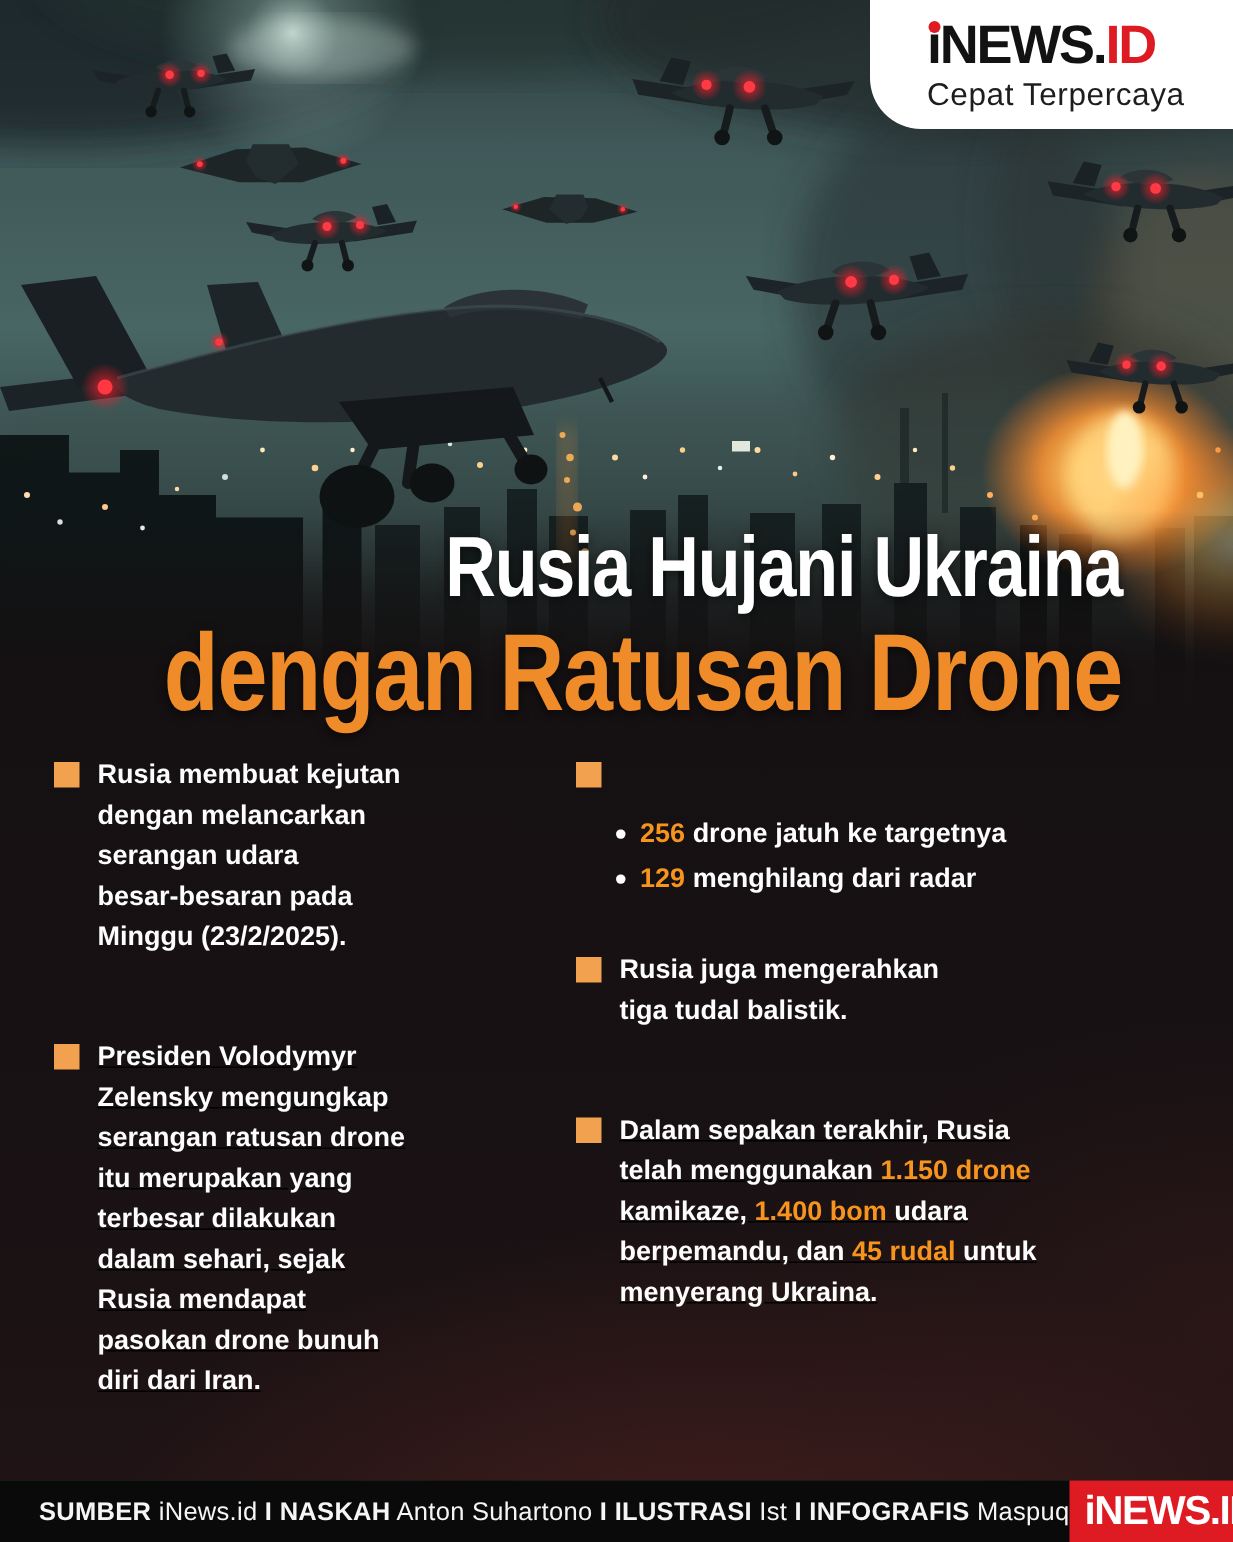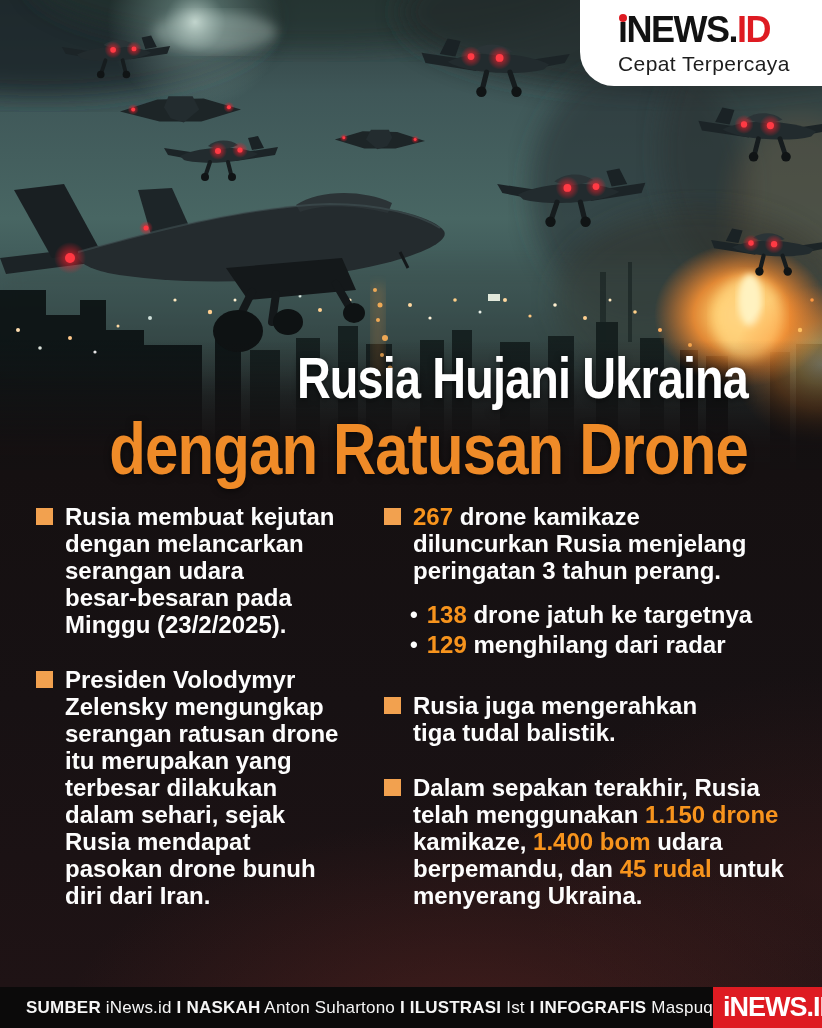--- a/index.html
+++ b/index.html
@@ -29,28 +29,28 @@
   .title-line1{font-size:57px;font-weight:700;color:#ffffff;transform:scaleX(.82);transform-origin:center;
     letter-spacing:-1px;text-shadow:0 2px 8px rgba(0,0,0,.55);}
   .title-line2{font-size:73px;font-weight:700;color:var(--title-orange,#ef8b28);transform:scaleX(.82);
     transform-origin:center;letter-spacing:-1px;margin-top:5px;text-shadow:0 2px 8px rgba(0,0,0,.55);}
 
   
   .col{position:absolute;z-index:20;}
   .col-left{left:36px;top:503px;width:336px;}
   .col-right{left:384px;top:503px;width:428px;}
   .para{display:flex;gap:12px;}
-  .para + .para{margin-top:28px;}
+  .para + .para{margin-top:53px;text-decoration:underline;}
   .para + .sub{margin-top:17px;}
   .sub + .sub{margin-top:3px;}
   .sub + .para{margin-top:34px;}
   .sub{display:flex;gap:9px;margin-left:26px;}
   .bullet-square{flex:none;width:17px;height:17px;margin-top:5px;background:var(--bullet,#f2a14f);}
   .sub-dot{flex:none;color:#ffffff;font-size:22px;line-height:27px;font-weight:700;}
-  .para-text{font-size:24px;line-height:27px;font-weight:600;color:#fdfdfd;white-space:pre-line;}
+  .para-text{font-size:18px;line-height:27px;font-weight:600;color:#fdfdfd;white-space:pre-line;}
   .para-text .hl{color:var(--orange,#f7941d);font-weight:700;}
 
   
   .footer{position:absolute;left:0;bottom:0;width:822px;height:41px;background:#0b0a0a;
     display:flex;align-items:center;z-index:30;padding-left:26px;}
   .credits{flex:1;text-align:center;color:#f5f5f5;font-size:17px;letter-spacing:.2px;white-space:nowrap;}
   .credits .b{font-weight:700;}
   .footer-logo{width:182px;height:41px;background:var(--red,#de1b22);color:#ffffff;display:flex;
     align-items:center;justify-content:center;font-size:27px;font-weight:700;letter-spacing:-1px;}
 </style>
@@ -291,27 +291,24 @@
 terbesar dilakukan
 dalam sehari, sejak
 Rusia mendapat
 pasokan drone bunuh
 diri dari Iran.</span></span>
       </div>
     </div>
   <div class="col col-right" id="col-right">
       <div class="para">
         <span class="bullet-square"></span>
-        <span class="para-text"><span class="hl">267</span><span> drone kamikaze
-diluncurkan Rusia menjelang
-peringatan 3 tahun perang.</span></span>
       </div>
       <div class="sub">
         <span class="sub-dot">•</span>
-        <span class="para-text"><span class="hl">138</span><span> drone jatuh ke targetnya</span></span>
+        <span class="para-text"><span class="hl">256</span><span> drone jatuh ke targetnya</span></span>
       </div>
       <div class="sub">
         <span class="sub-dot">•</span>
         <span class="para-text"><span class="hl">129</span><span> menghilang dari radar</span></span>
       </div>
       <div class="para">
         <span class="bullet-square"></span>
         <span class="para-text"><span>Rusia juga mengerahkan
 tiga tudal balistik.</span></span>
       </div>

